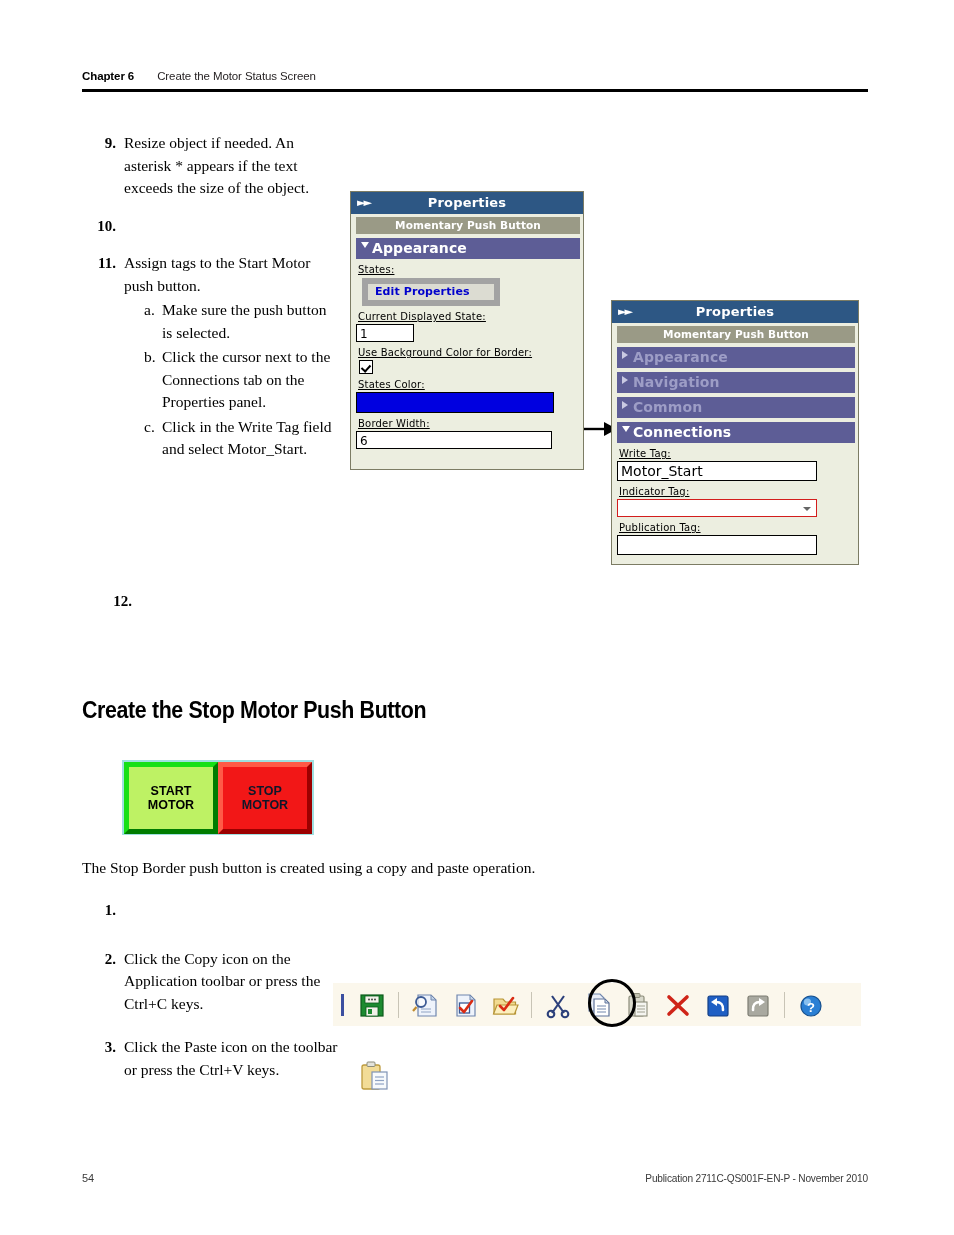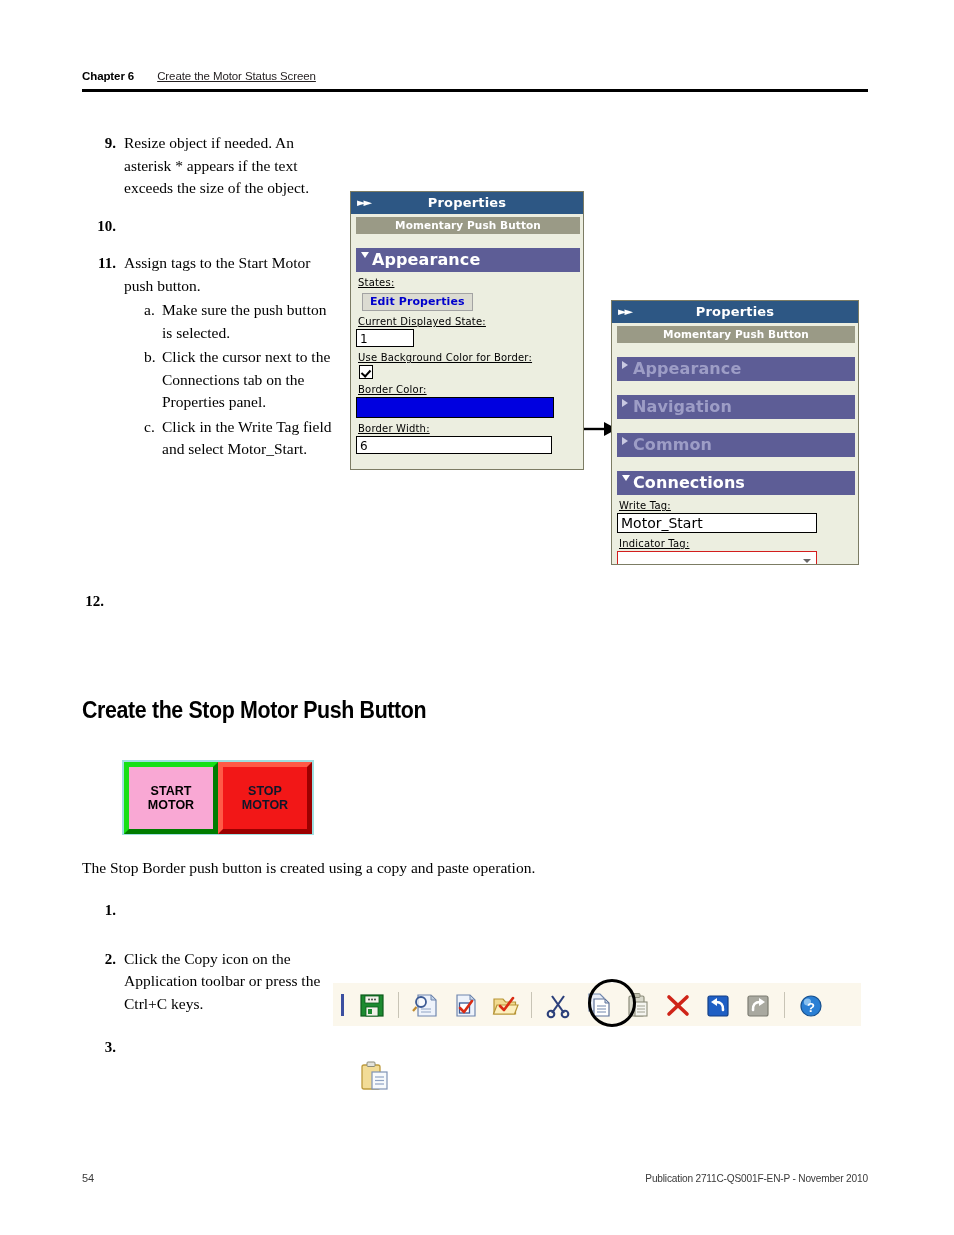--- a/index.html
+++ b/index.html
@@ -31,21 +31,20 @@
   }
   .hdr-chapter {
     font-weight: bold;
     letter-spacing: -0.1px;
     margin-right: 23px;
     color: #000;
   }
   .hdr-title {
     color: #231f20;
     letter-spacing: -0.1px;
-    text-decoration: underline;
   }
   .hdr-rule {
     margin-top: 7px;
     height: 3px;
     background: #000000;
     width: 786px;
   }
 
   
   .steps-top {
@@ -88,21 +87,21 @@
   }
   .substep-text {
     font-size: 15.5px;
     line-height: 22.5px;
     flex: 1;
     font-family: Liberation Serif, serif;
   }
 
   .step-12 {
     position: absolute;
-    left: 74px;
+    left: 102px;
     top: 590px;
     width: 270px;
   }
 
   
   .section-heading {
     position: absolute;
     left: 82px;
     top: 697px;
     font-family: "Liberation Sans", sans-serif;
@@ -134,21 +133,21 @@
     align-items: center;
     justify-content: center;
     font-family: "Liberation Sans", sans-serif;
     font-weight: bold;
     font-size: 12.5px;
     line-height: 14px;
     text-align: center;
     box-sizing: border-box;
   }
   .pb-start {
-    background: #f9a8d4;
+    background: #bef264;
     color: #000000;
     border-top: 5px solid #16e016;
     border-left: 5px solid #16e016;
     border-right: 5px solid #007c00;
     border-bottom: 5px solid #007c00;
   }
   .pb-stop {
     background: #f21717;
     color: #0f172a;
     border-top: 5px solid #ff5a47;
@@ -214,23 +213,23 @@
     font-weight: bold;
     font-size: 10.5px;
     text-align: center;
     padding: 2px 0 3px 0;
     letter-spacing: 0.1px;
   }
   .props-section {
     background: #5d5d96;
     color: #ffffff;
     font-weight: bold;
-    font-size: 16px;
+    font-size: 14px;
     padding: 2px 0 3px 16px;
-    margin-top: 14px;
+    margin-top: 4px;
     position: relative;
     letter-spacing: 0.1px;
   }
   .props-section.collapsed {
     color: #9d9dc6;
   }
   .props-section .tri {
     position: absolute;
     left: 5px;
     top: 4px;
@@ -262,25 +261,25 @@
     box-sizing: border-box;
     font-size: 12px;
     padding: 1px 3px;
     line-height: 16px;
     color: #000;
     font-family: "DejaVu Sans", sans-serif;
   }
   .btn-edit {
     display: inline-block;
     background: #dcdcd2;
-    border: 1px solid #a3a3a3;
+    border: 6px solid #a3a3a3;
     color: #0000cc;
     font-size: 11px;
     font-weight: bold;
-    padding: 1px 7px 2px 7px;
+    padding: 1px 24px 2px 7px;
     margin-left: 6px;
     margin-top: 1px;
     letter-spacing: 0.1px;
   }
   .chk {
     width: 14px;
     height: 14px;
     background: #ffffff;
     border: 1px solid #000;
     box-sizing: border-box;
@@ -476,21 +475,21 @@
 
     <div class="field-label">States:</div>
     <div><span class="btn-edit">Edit Properties</span></div>
 
     <div class="field-label">Current Displayed State:</div>
     <div class="txtbox" style="width:58px;">1</div>
 
     <div class="field-label">Use Background Color for Border:</div>
     <div class="chk"></div>
 
-    <div class="field-label">Border Color:</div>
+    <div class="field-label">States Color:</div>
     <div class="colorswatch" style="width:196px;"></div>
 
     <div class="field-label">Border Width:</div>
     <div class="txtbox" style="width:196px;">6</div>
   </div>
 </div>
 
 <div class="callout-arrow">
   <svg width="33" height="16" viewBox="0 0 33 16">
     <line x1="0" y1="8" x2="22" y2="8" stroke="#000" stroke-width="2.4"></line>
@@ -558,20 +557,21 @@
 <div class="steps-bottom">
   <div class="step">
     <div class="step-num">1.</div>
   </div>
   <div class="step" style="margin-top:26px;">
     <div class="step-num">2.</div>
     <div class="step-body">Click the Copy icon on the Application toolbar or press the Ctrl+C keys.</div>
   </div>
   <div class="step" style="margin-top:21px;">
     <div class="step-num">3.</div>
+    <div class="step-body">Click the Paste icon on the toolbar or press the Ctrl+V keys.</div>
   </div>
 </div>
 
 <div class="toolbar-main">
 
   <div class="tb-bar-blue"></div>
 
   <div class="tb-icon">
     <svg width="36" height="36" viewBox="0 0 36 36">
       <rect x="7" y="8" width="22" height="21" fill="#1c8a30" stroke="#0c5a1c" stroke-width="1.2"></rect>

